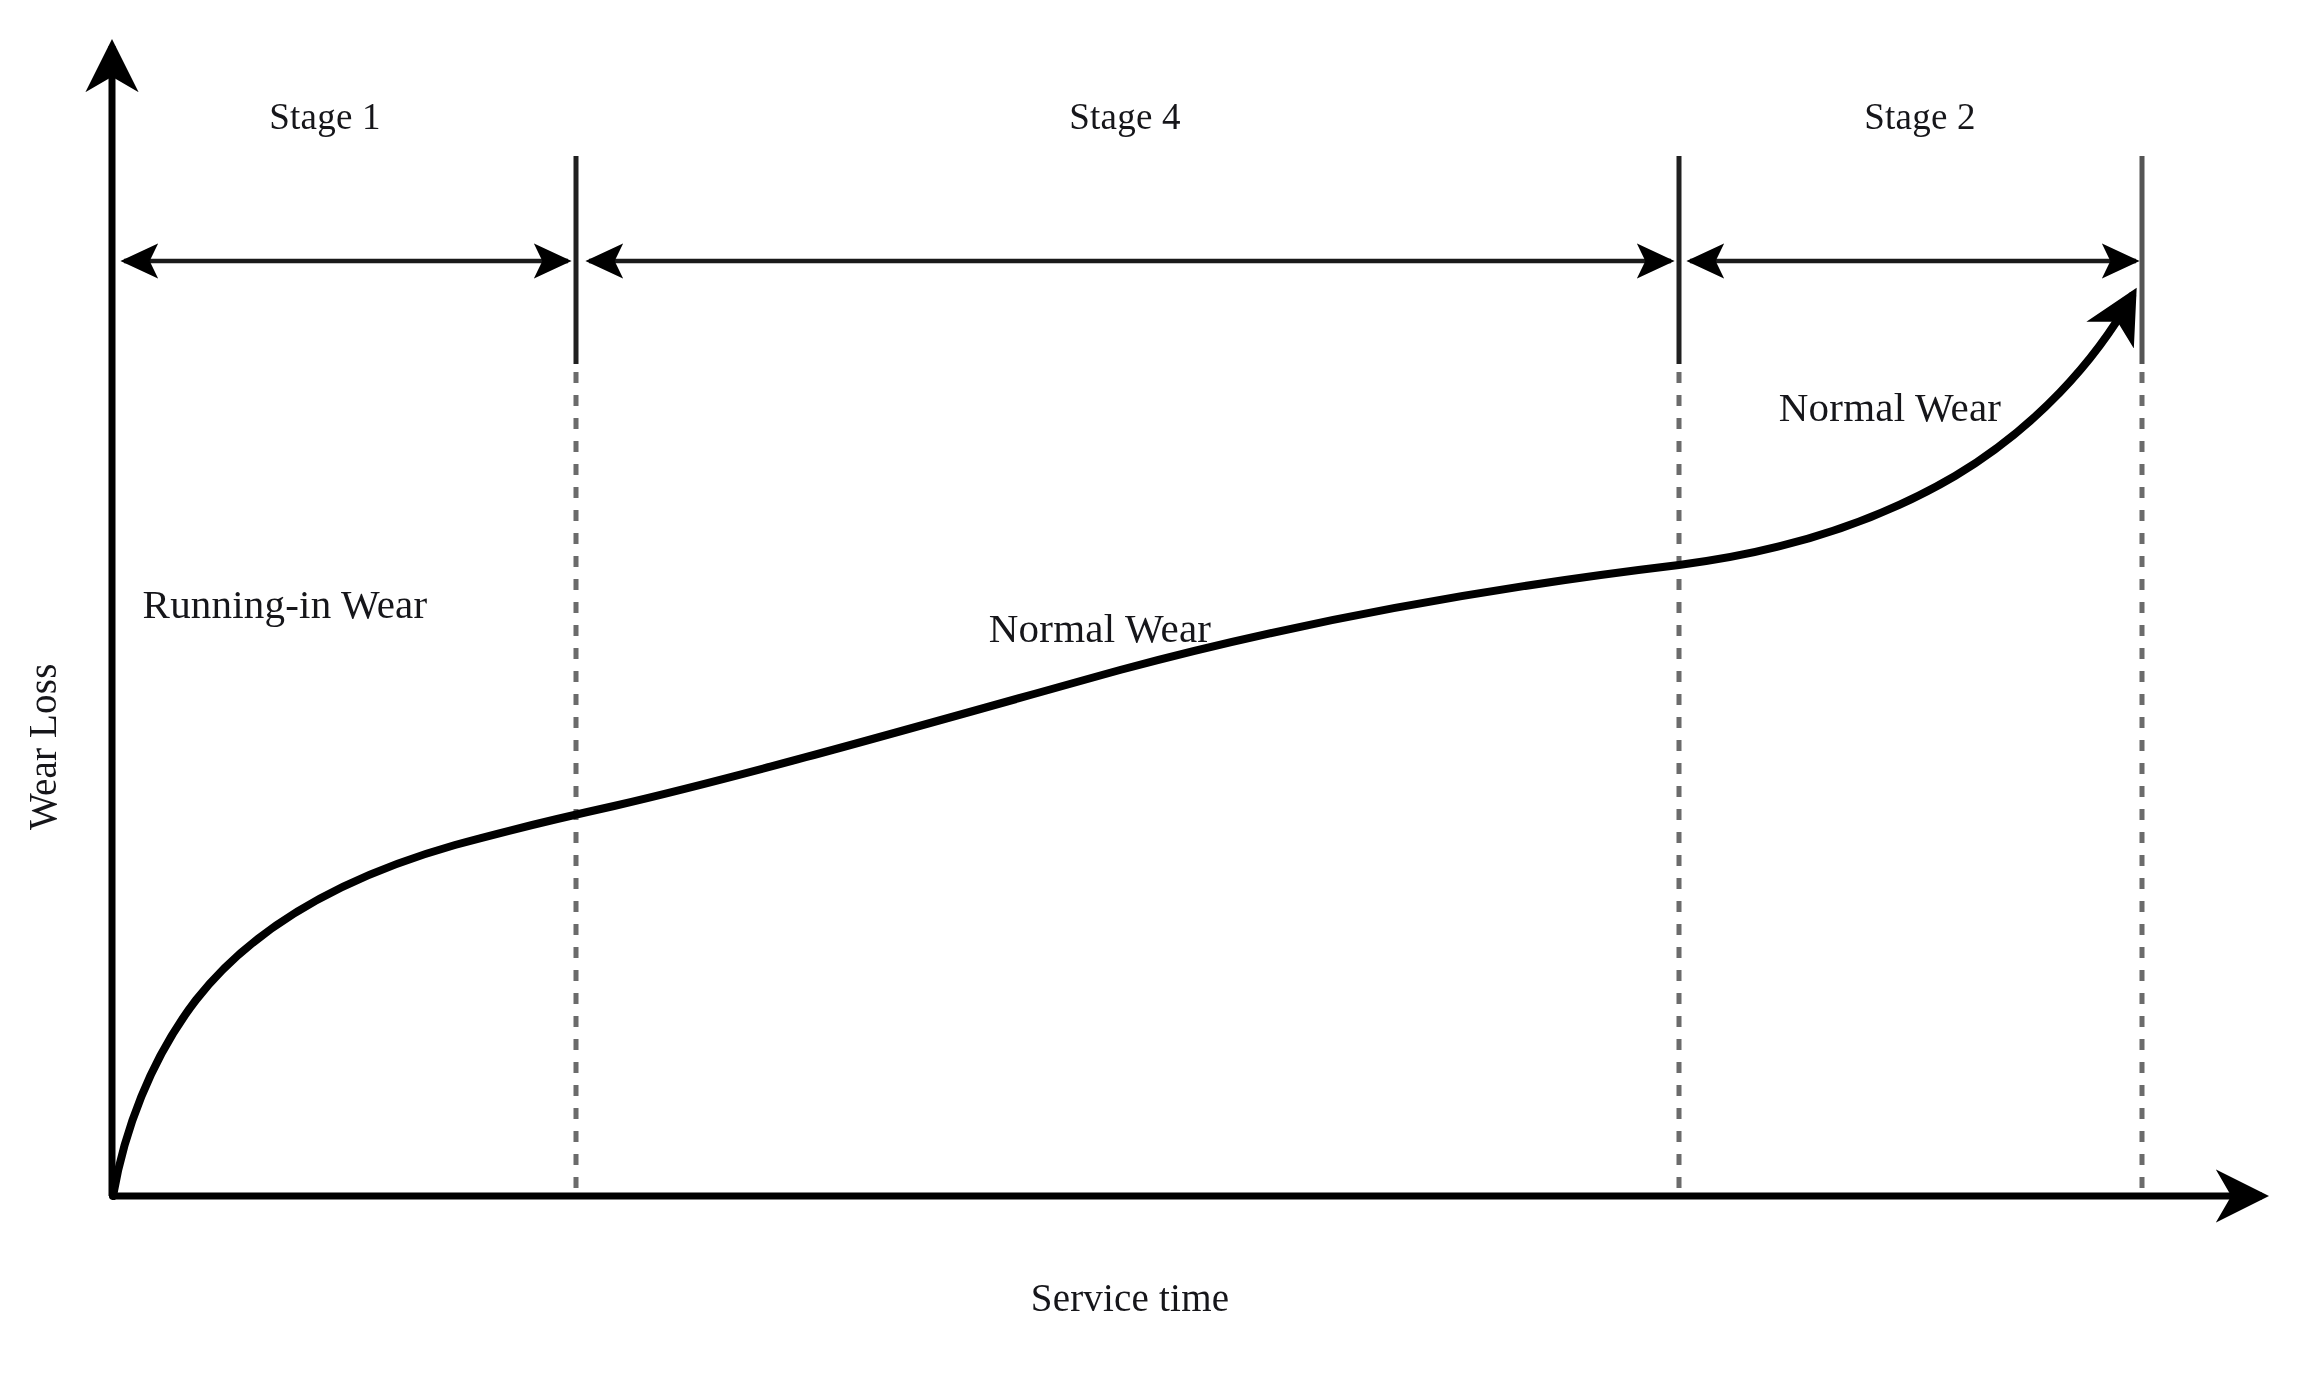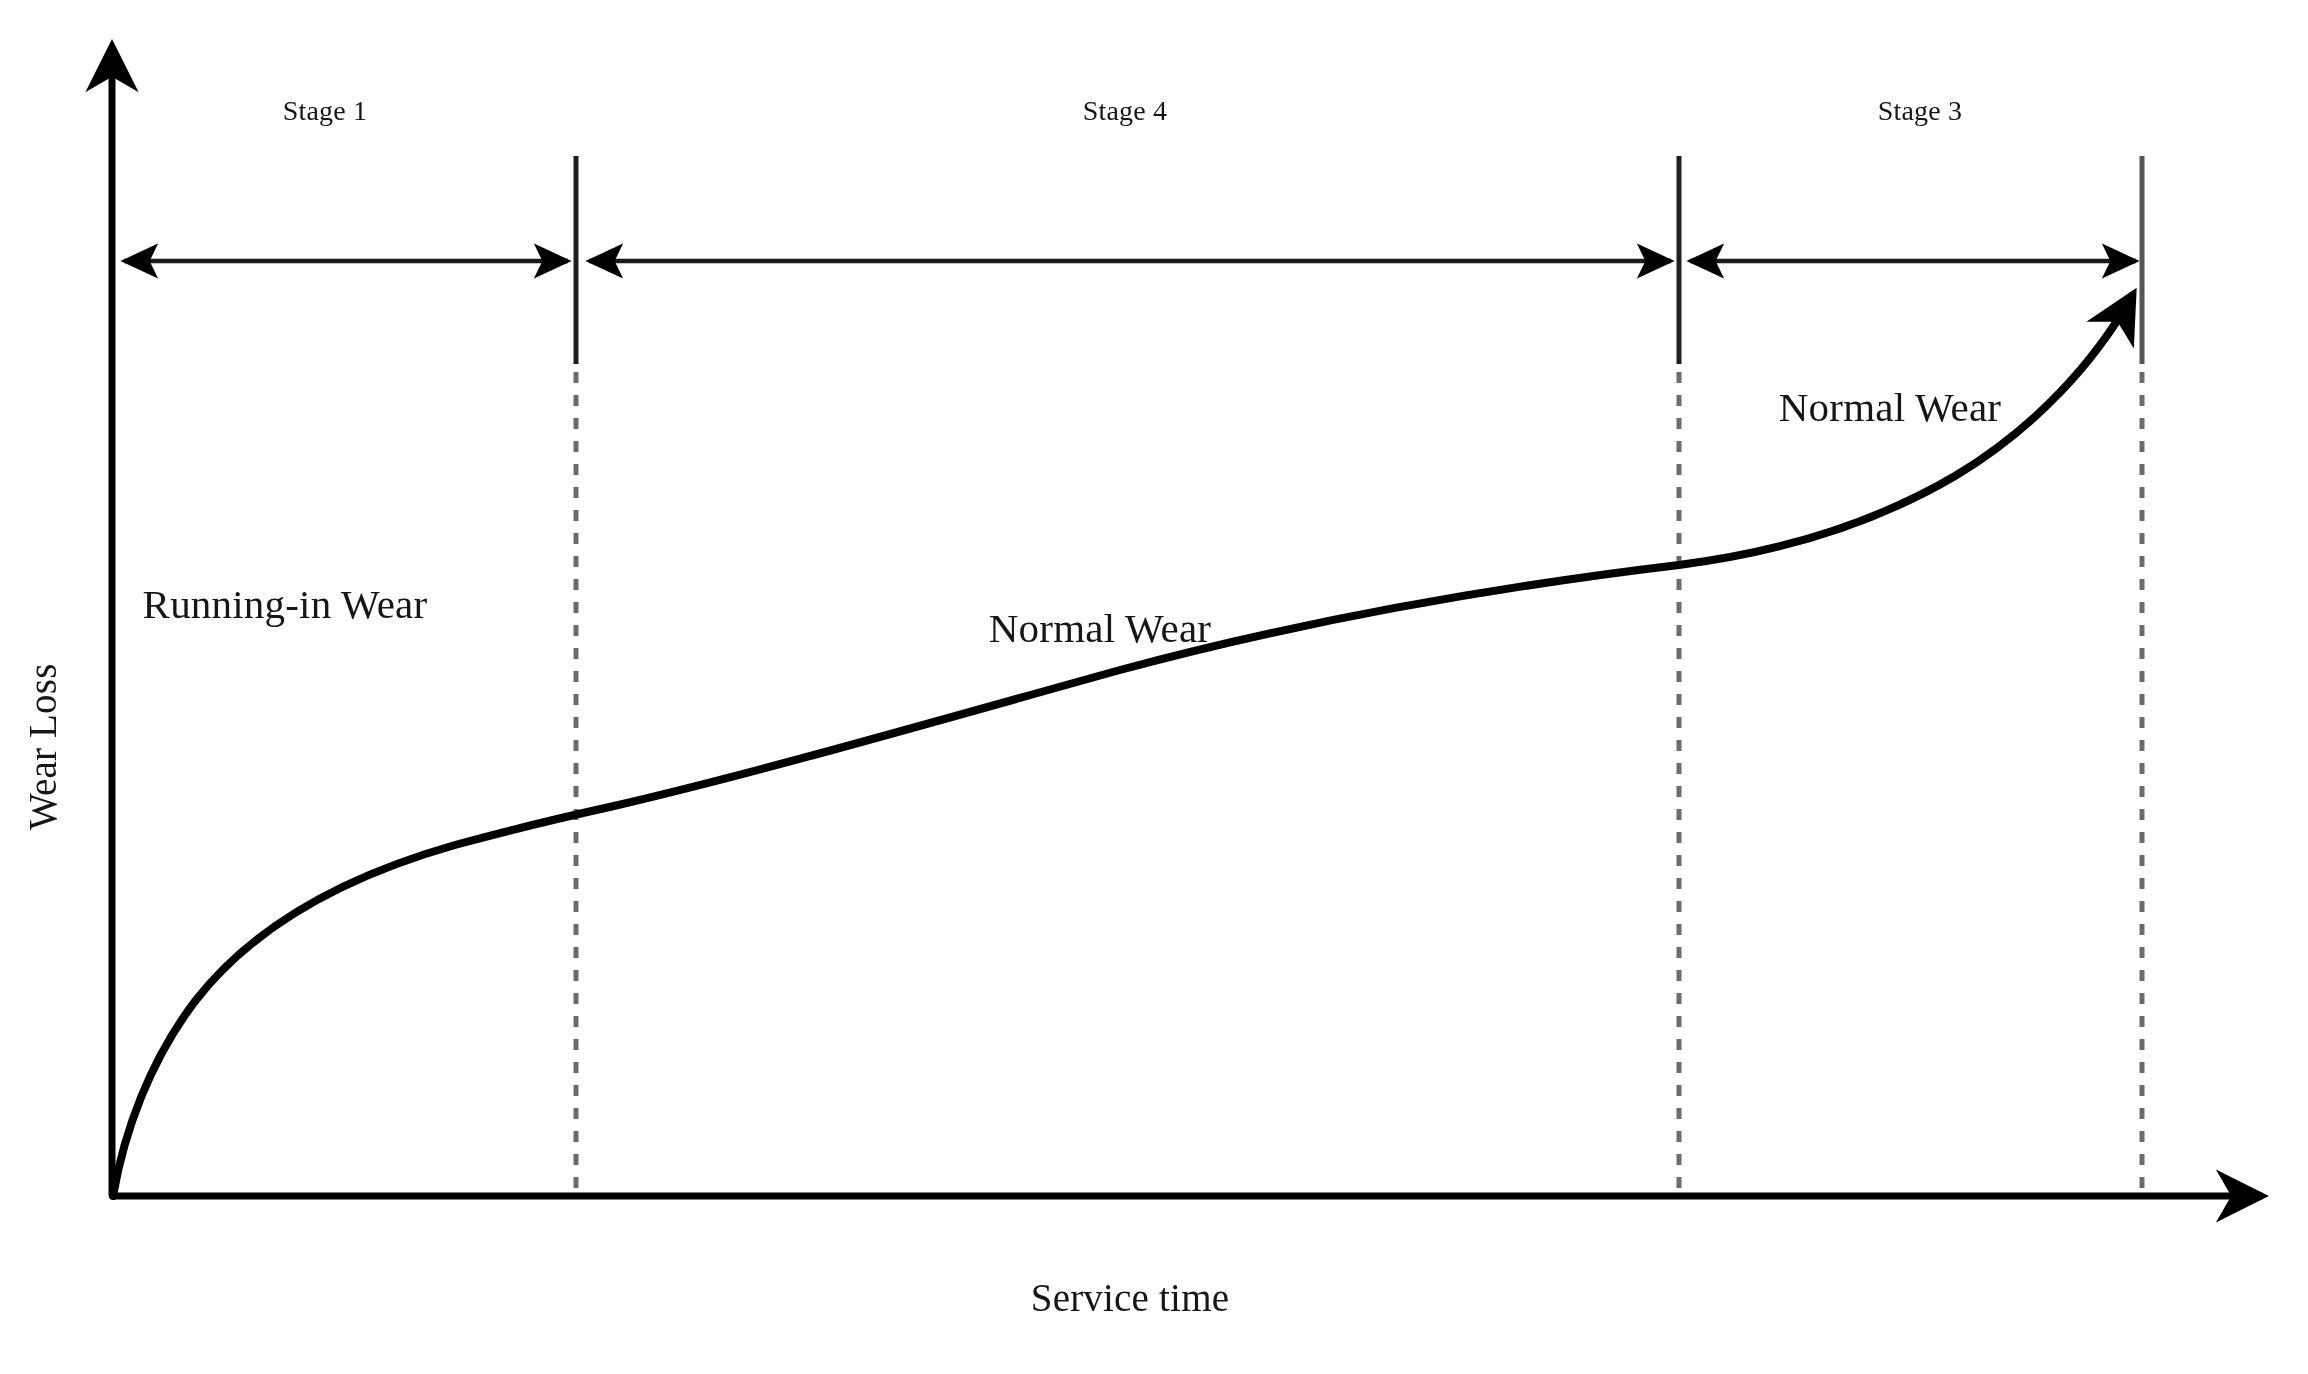--- a/index.html
+++ b/index.html
@@ -26,21 +26,21 @@
   }
   .lbl {
     position: absolute;
     color: #16161a;
     white-space: nowrap;
     font-family: "Liberation Serif", "DejaVu Serif", serif;
     font-weight: 400;
     letter-spacing: 0.2px;
   }
   .stage-label {
-    font-size: 28px;
+    font-size: 37px;
     text-align: center;
   }
   .region-label {
     font-size: 41px;
     text-align: center;
   }
   .axis-label {
     font-size: 39px;
   }
   #y-axis-title {
@@ -96,21 +96,21 @@
              C 260 918, 360 872, 455 845
              C 520 827, 560 818, 614 806
              C 760 772, 940 720, 1120 670
              C 1320 616, 1520 584, 1679 565
              C 1790 551, 1880 520, 1955 476
              C 2035 428, 2095 362, 2132 296" fill="none" stroke="#000000" stroke-width="8" stroke-linecap="round" stroke-linejoin="round" marker-end="url(#curveArrow)"></path>
   </svg>
 
   <div class="lbl stage-label" style="left:160px; top:95px; width:330px;">Stage 1</div>
   <div class="lbl stage-label" style="left:960px; top:95px; width:330px;">Stage 4</div>
-  <div class="lbl stage-label" style="left:1755px; top:95px; width:330px;">Stage 3</div>
+  <div class="lbl stage-label" style="left:1755px; top:95px; width:330px;">Stage 2</div>
 
   <div class="lbl region-label" style="left:60px; top:580px; width:450px;">Running-in Wear</div>
   <div class="lbl region-label" style="left:910px; top:604px; width:380px;font-family:Liberation Serif, serif;">Normal Wear</div>
   <div class="lbl region-label" style="left:1700px; top:383px; width:380px;">Normal Wear</div>
 
   <div class="lbl axis-label" id="y-axis-title" style="left:20px; top:830px;">Wear Loss</div>
   <div class="lbl axis-label" style="left:830px; top:1275px; width:600px; text-align:center;">Service time</div>
 
 </div>
 

